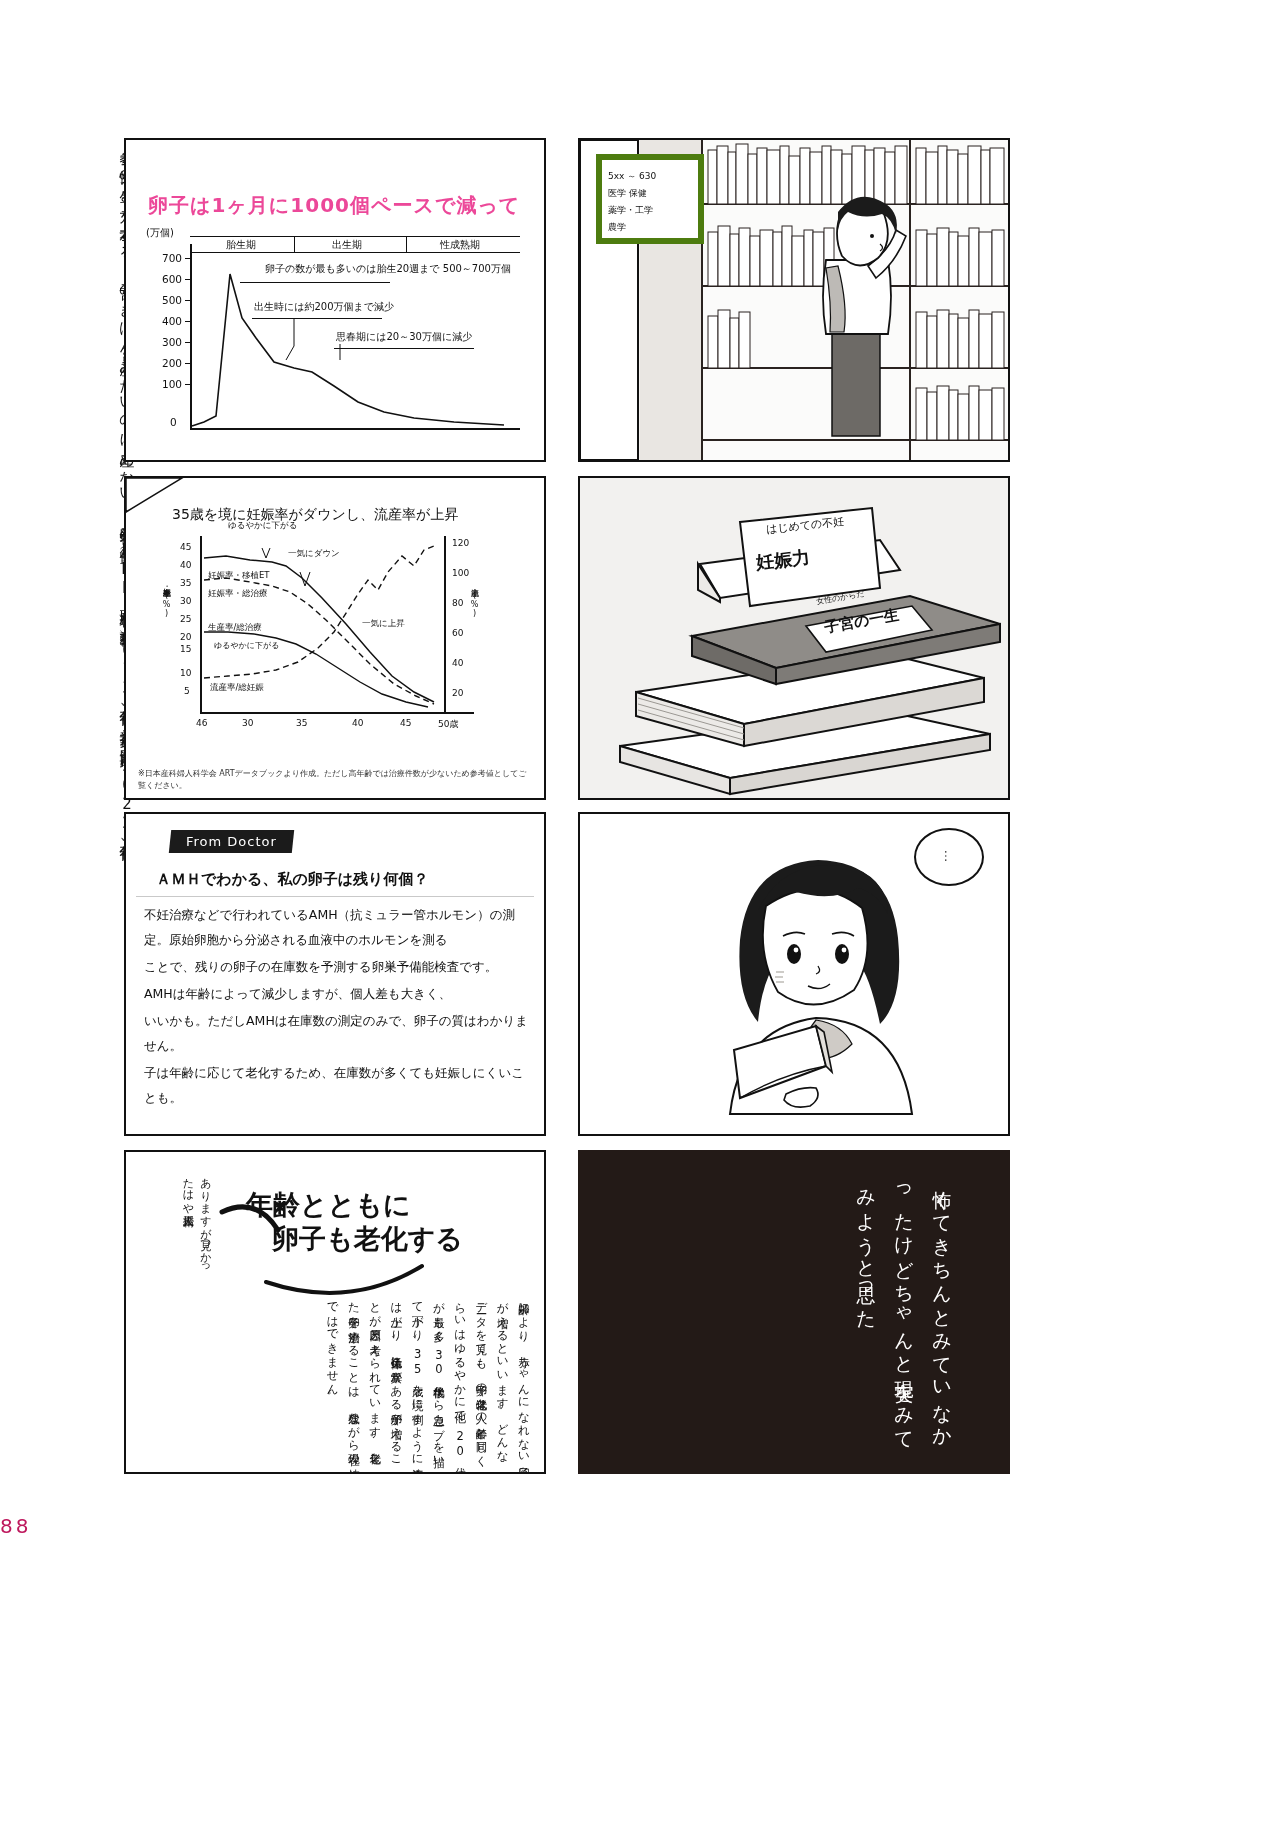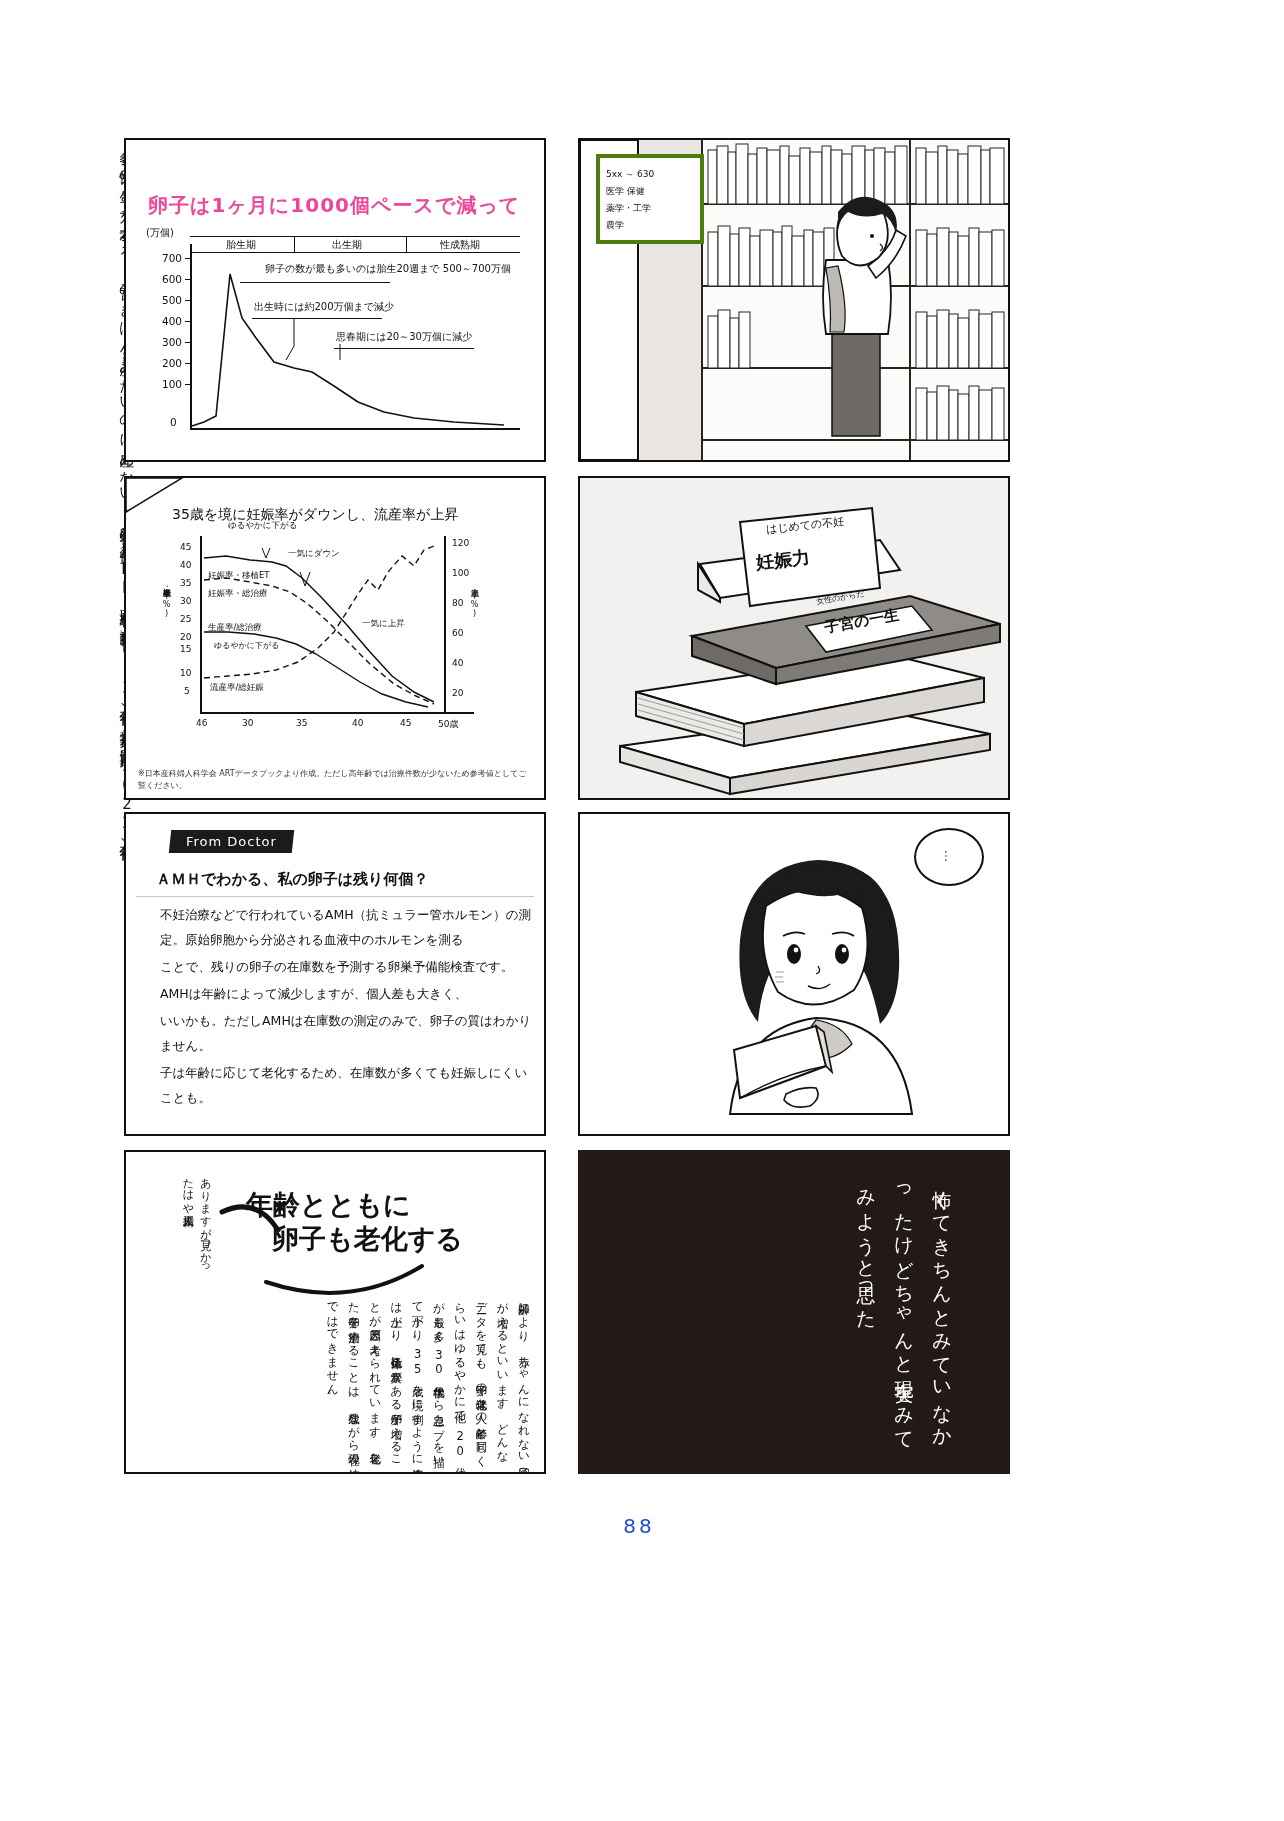--- a/index.html
+++ b/index.html
@@ -42,21 +42,21 @@
   .phase-sep{position:absolute;width:1px;background:#111;}
   .annot{position:absolute;font-size:10px;font-family:"DejaVu Sans",sans-serif;color:#111;line-height:1.35;}
   .annot-line{position:absolute;background:#111;height:1px;}
 
   
   #p2{left:578px;top:138px;width:428px;height:320px;}
   .shelf-bg{position:absolute;inset:0;background:
       linear-gradient(90deg,#f3f1ee 0 14%,#e9e6e2 14% 100%);}
   .note-card{
     position:absolute;left:16px;top:14px;width:108px;height:90px;
-    border:4px solid #4d7c0f;background:#fff;
+    border:6px solid #4d7c0f;background:#fff;
     font-size:9px;line-height:1.9;padding:8px 6px;box-sizing:border-box;
     font-family:"DejaVu Sans",sans-serif;color:#111;
   }
 
   
   #p3{left:124px;top:476px;width:418px;height:320px;}
   .p3-title{position:absolute;top:28px;left:46px;font-size:14px;font-weight:normal;
      font-family:"DejaVu Sans",sans-serif;color:#111;white-space:nowrap;}
   .p3-chart{position:absolute;left:40px;top:58px;width:340px;height:208px;}
   .p3-bottomnote{position:absolute;left:12px;bottom:6px;right:10px;font-size:8px;
@@ -74,21 +74,21 @@
   .fd-tab{
     position:absolute;left:44px;top:16px;padding:4px 16px;background:#1b1b1b;color:#fff;
     font-size:13px;font-family:"DejaVu Sans",sans-serif;letter-spacing:1px;
     transform:skewX(-6deg);
   }
   .fd-tab span{display:inline-block;transform:skewX(6deg);}
   .fd-head{position:absolute;left:30px;top:56px;font-size:15px;font-weight:bold;
      font-family:"DejaVu Sans",sans-serif;color:#111;}
   .fd-body{position:absolute;left:18px;top:88px;right:12px;font-size:12.5px;
      line-height:2.0;font-family:"DejaVu Sans",sans-serif;color:#111;}
-  .fd-body p{margin:0 0 2px 16px;}
+  .fd-body p{margin:0 0 2px 0;}
   .rule{position:absolute;left:10px;right:10px;height:1px;background:#c9c9c9;}
 
   
   #p6{left:578px;top:812px;width:428px;height:320px;}
   .bubble{
     position:absolute;right:24px;top:14px;width:66px;height:54px;border:2px solid #111;
     border-radius:50%;background:#fff;
   }
   .bubble .dots{position:absolute;left:50%;top:50%;transform:translate(-50%,-50%);
      writing-mode:vertical-rl;font-size:13px;letter-spacing:2px;}
@@ -116,22 +116,22 @@
   #p8{left:578px;top:1150px;width:428px;height:320px;}
   .mono{
     position:absolute;right:46px;top:24px;height:272px;
     writing-mode:vertical-rl;text-orientation:upright;
     font-size:19px;line-height:2.0;letter-spacing:2px;color:#fff;
     font-family:"DejaVu Sans",sans-serif;
   }
 
   
   .pageno{
-    position:absolute;left:0;right:6px;top:1514px;text-align:center;
-    font-size:20px;letter-spacing:3px;color:#1d4ed8;font-family:"DejaVu Sans",sans-serif;
+    position:absolute;left:0;right:6px;top:1514px;text-align:left;
+    font-size:20px;letter-spacing:3px;color:#be185d;font-family:"DejaVu Sans",sans-serif;
   }
 </style>
 </head>
 <body>
 
 <div class="page">
 
   <div class="ref-note">参考：『女性の生き方を左右する 子宮のきほん』『産みたいのに産めない 卵子老化の衝撃』（NHK取材班／文藝春秋）2013年刊行、善方裕美／池田書店／2022年刊行、</div>
 
   <div class="panel" id="p1">

